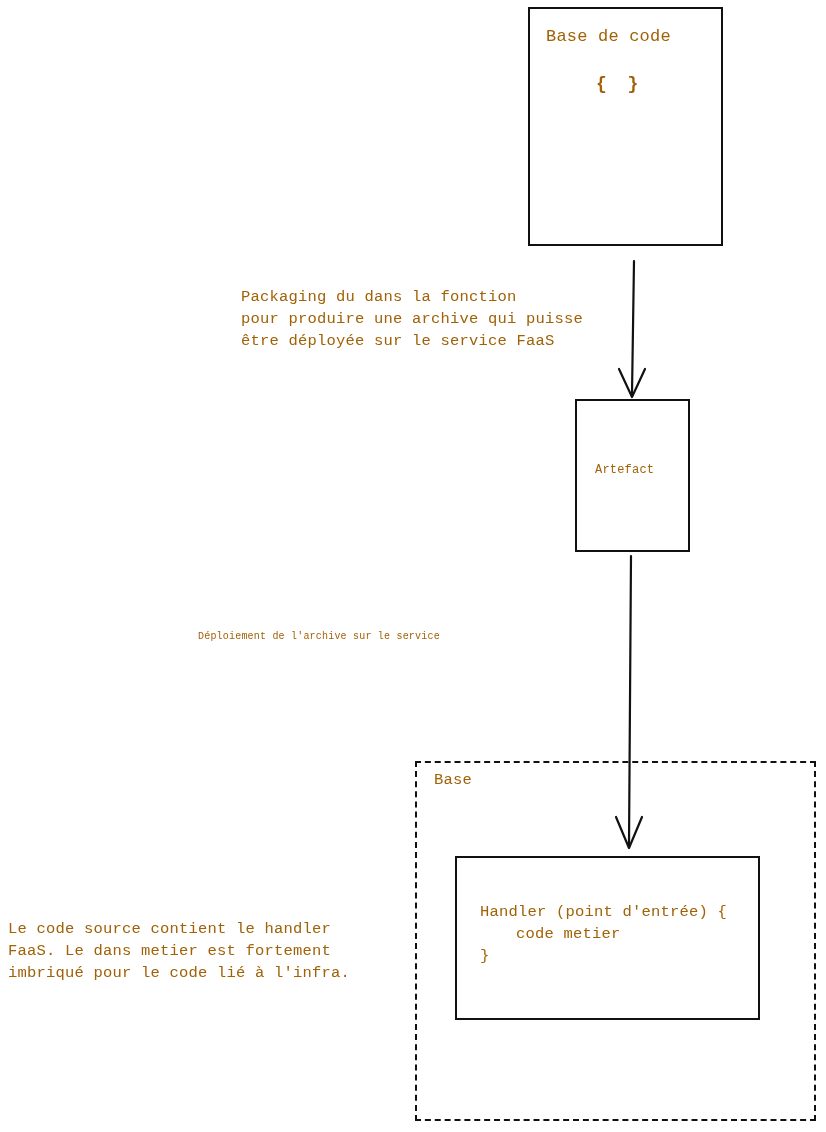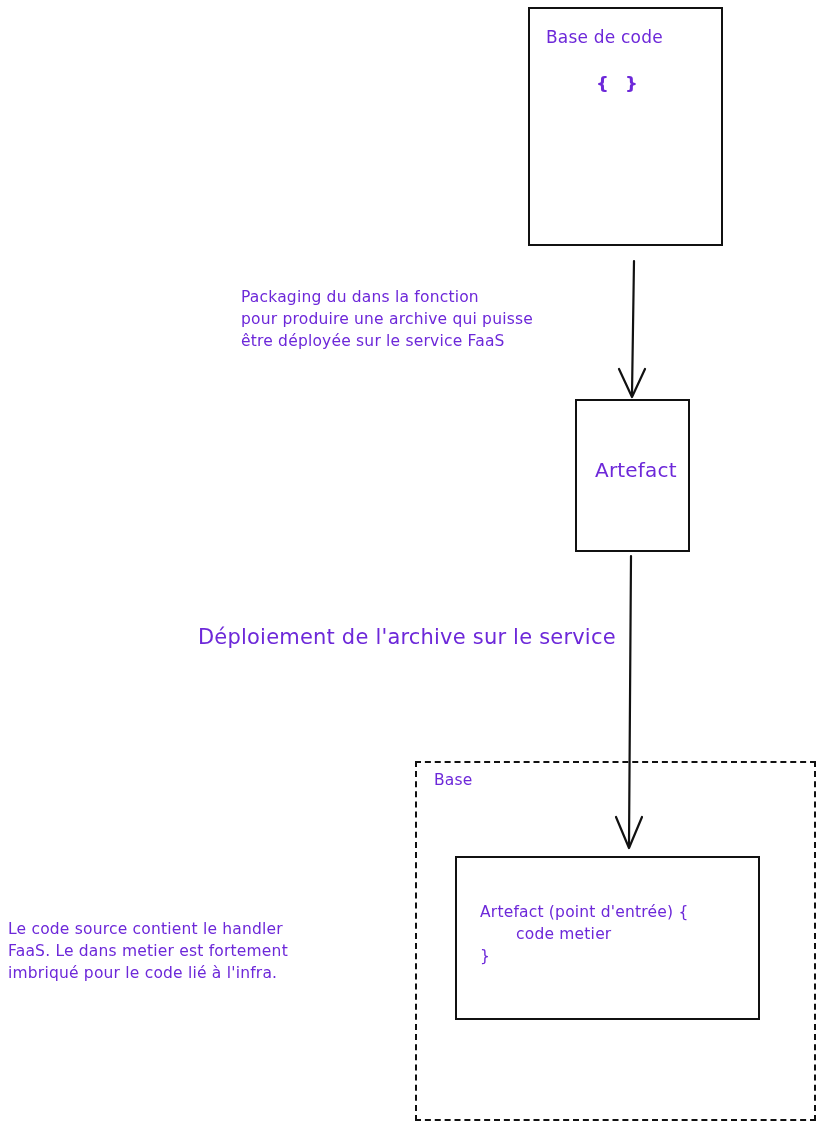--- a/index.html
+++ b/index.html
@@ -20,23 +20,24 @@
     position: absolute;
     left: 0;
     top: 0;
     width: 826px;
     height: 1132px;
     pointer-events: none;
   }
   .txt {
     position: absolute;
     white-space: pre;
-    color: #6d28d9;
+    color: #a16207;
     letter-spacing: 0.2px;
     line-height: 22px;
+    font-family: Liberation Mono, monospace;
   }
 
   
   #box-base {
     position: absolute;
     left: 528px;
     top: 7px;
     width: 195px;
     height: 239px;
     border: 2px solid #111111;
@@ -70,28 +71,28 @@
     top: 399px;
     width: 115px;
     height: 153px;
     border: 2px solid #111111;
     background: #ffffff;
     box-sizing: border-box;
   }
   #artefact-title {
     left: 595px;
     top: 459px;
-    font-size: 20px;
+    font-size: 12px;
   }
 
   
   #annot-deploy {
     left: 198px;
     top: 626px;
-    font-size: 21px;
+    font-size: 10px;
   }
 
   
   #box-faas {
     position: absolute;
     left: 415px;
     top: 761px;
     width: 401px;
     height: 360px;
     border: 2.5px dashed #111111;
@@ -157,21 +158,21 @@
 
   <div id="box-artefact"></div>
   <div class="txt" id="artefact-title">Artefact</div>
 
   <div class="txt" id="annot-deploy">Déploiement de l'archive sur le service</div>
 
   <div id="box-faas"></div>
   <div class="txt" id="faas-label">Base</div>
 
   <div id="box-handler"></div>
-  <div class="txt" id="handler-code"><span>Artefact (point d'entrée) {</span>
+  <div class="txt" id="handler-code"><span>Handler (point d'entrée) {</span>
 <span class="indent">code metier</span>
 <span>}</span></div>
 
   <div class="txt" id="annot-source"><span>Le code source contient le handler</span>
 <span>FaaS. Le dans metier est fortement</span>
 <span>imbriqué pour le code lié à l'infra.</span></div>
 
 </div>
 
 </body></html>

